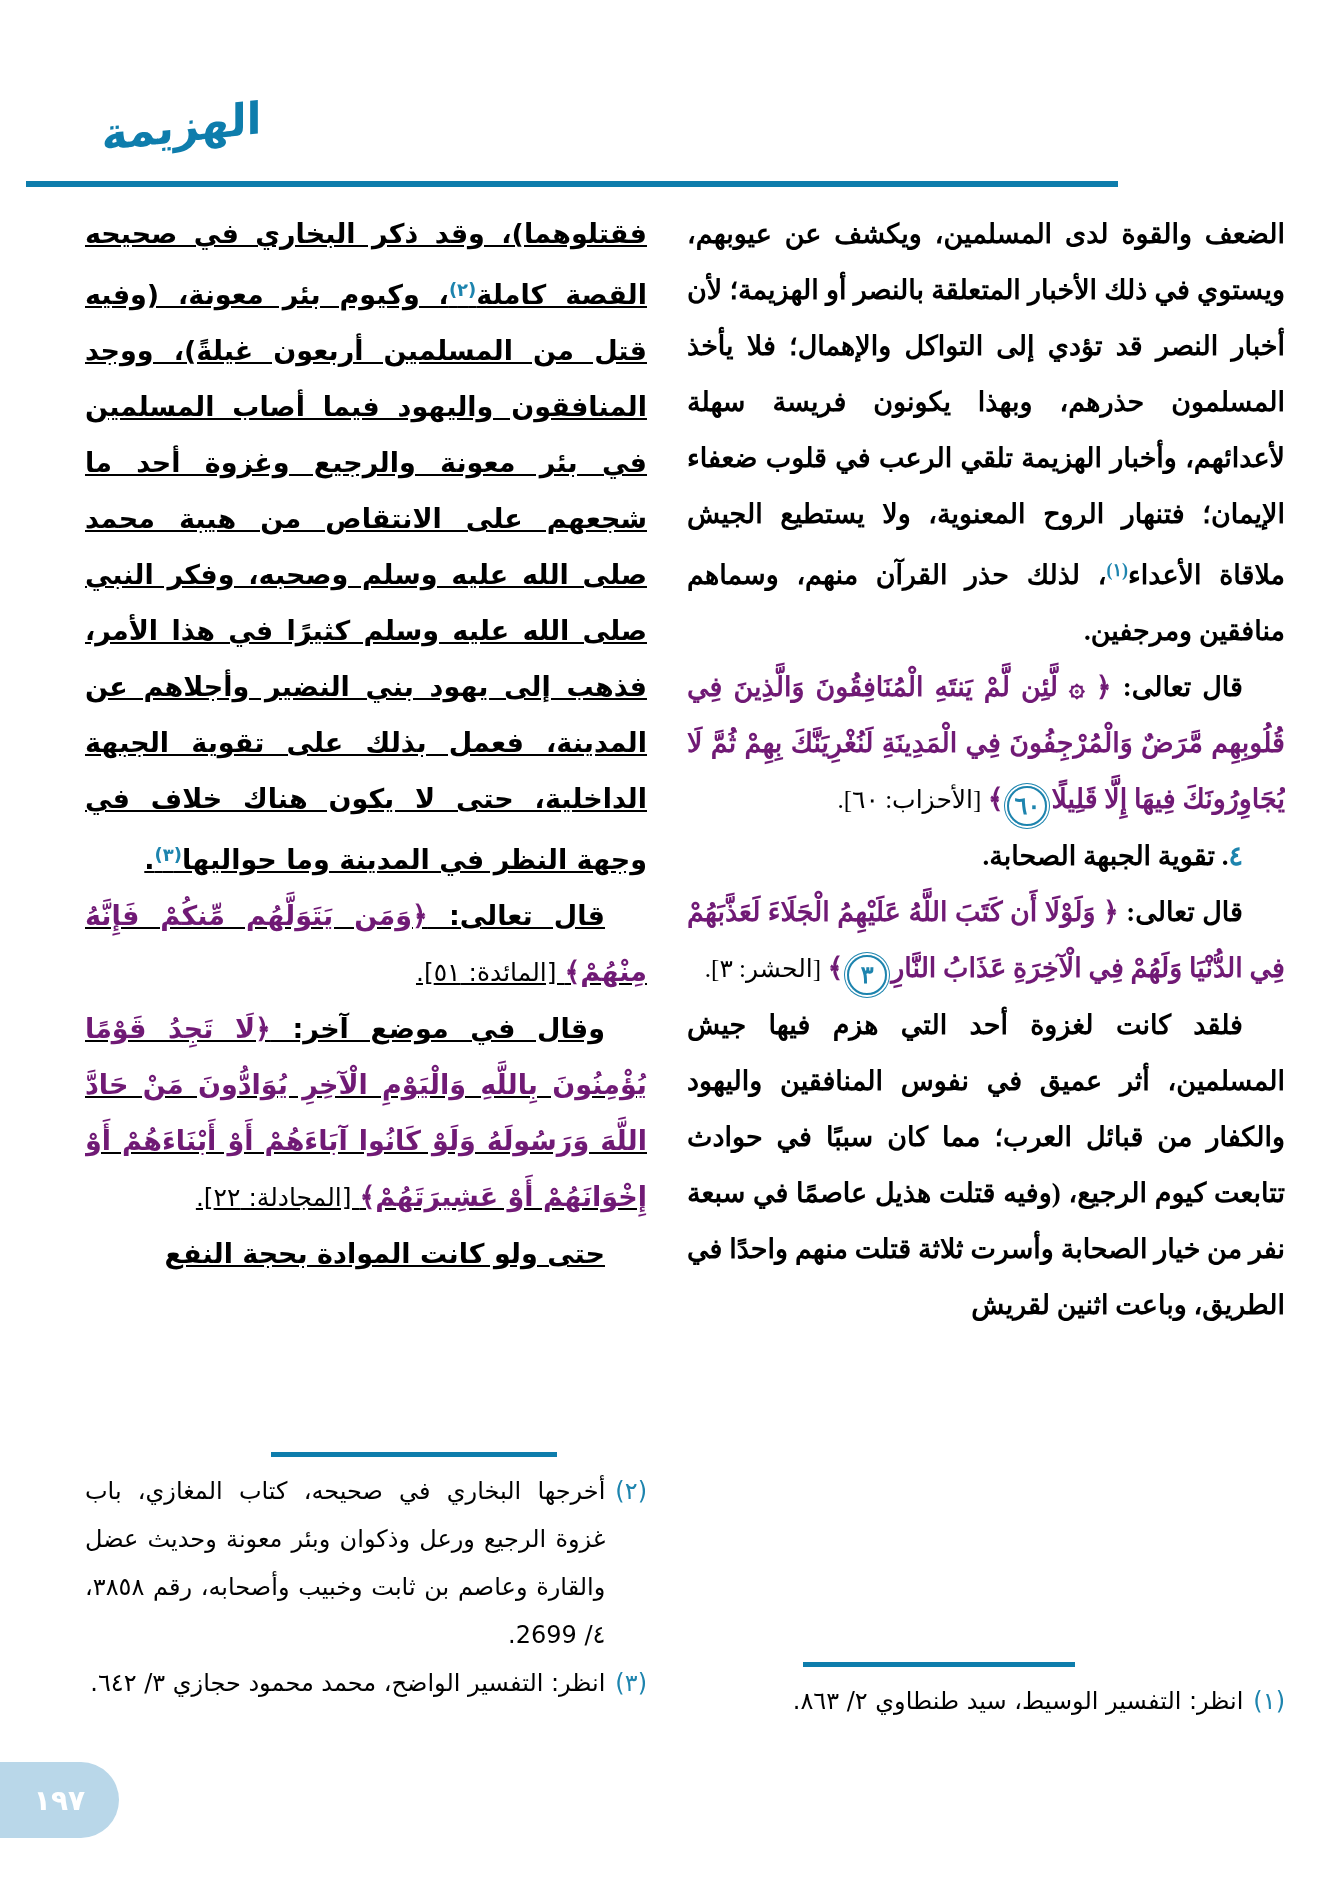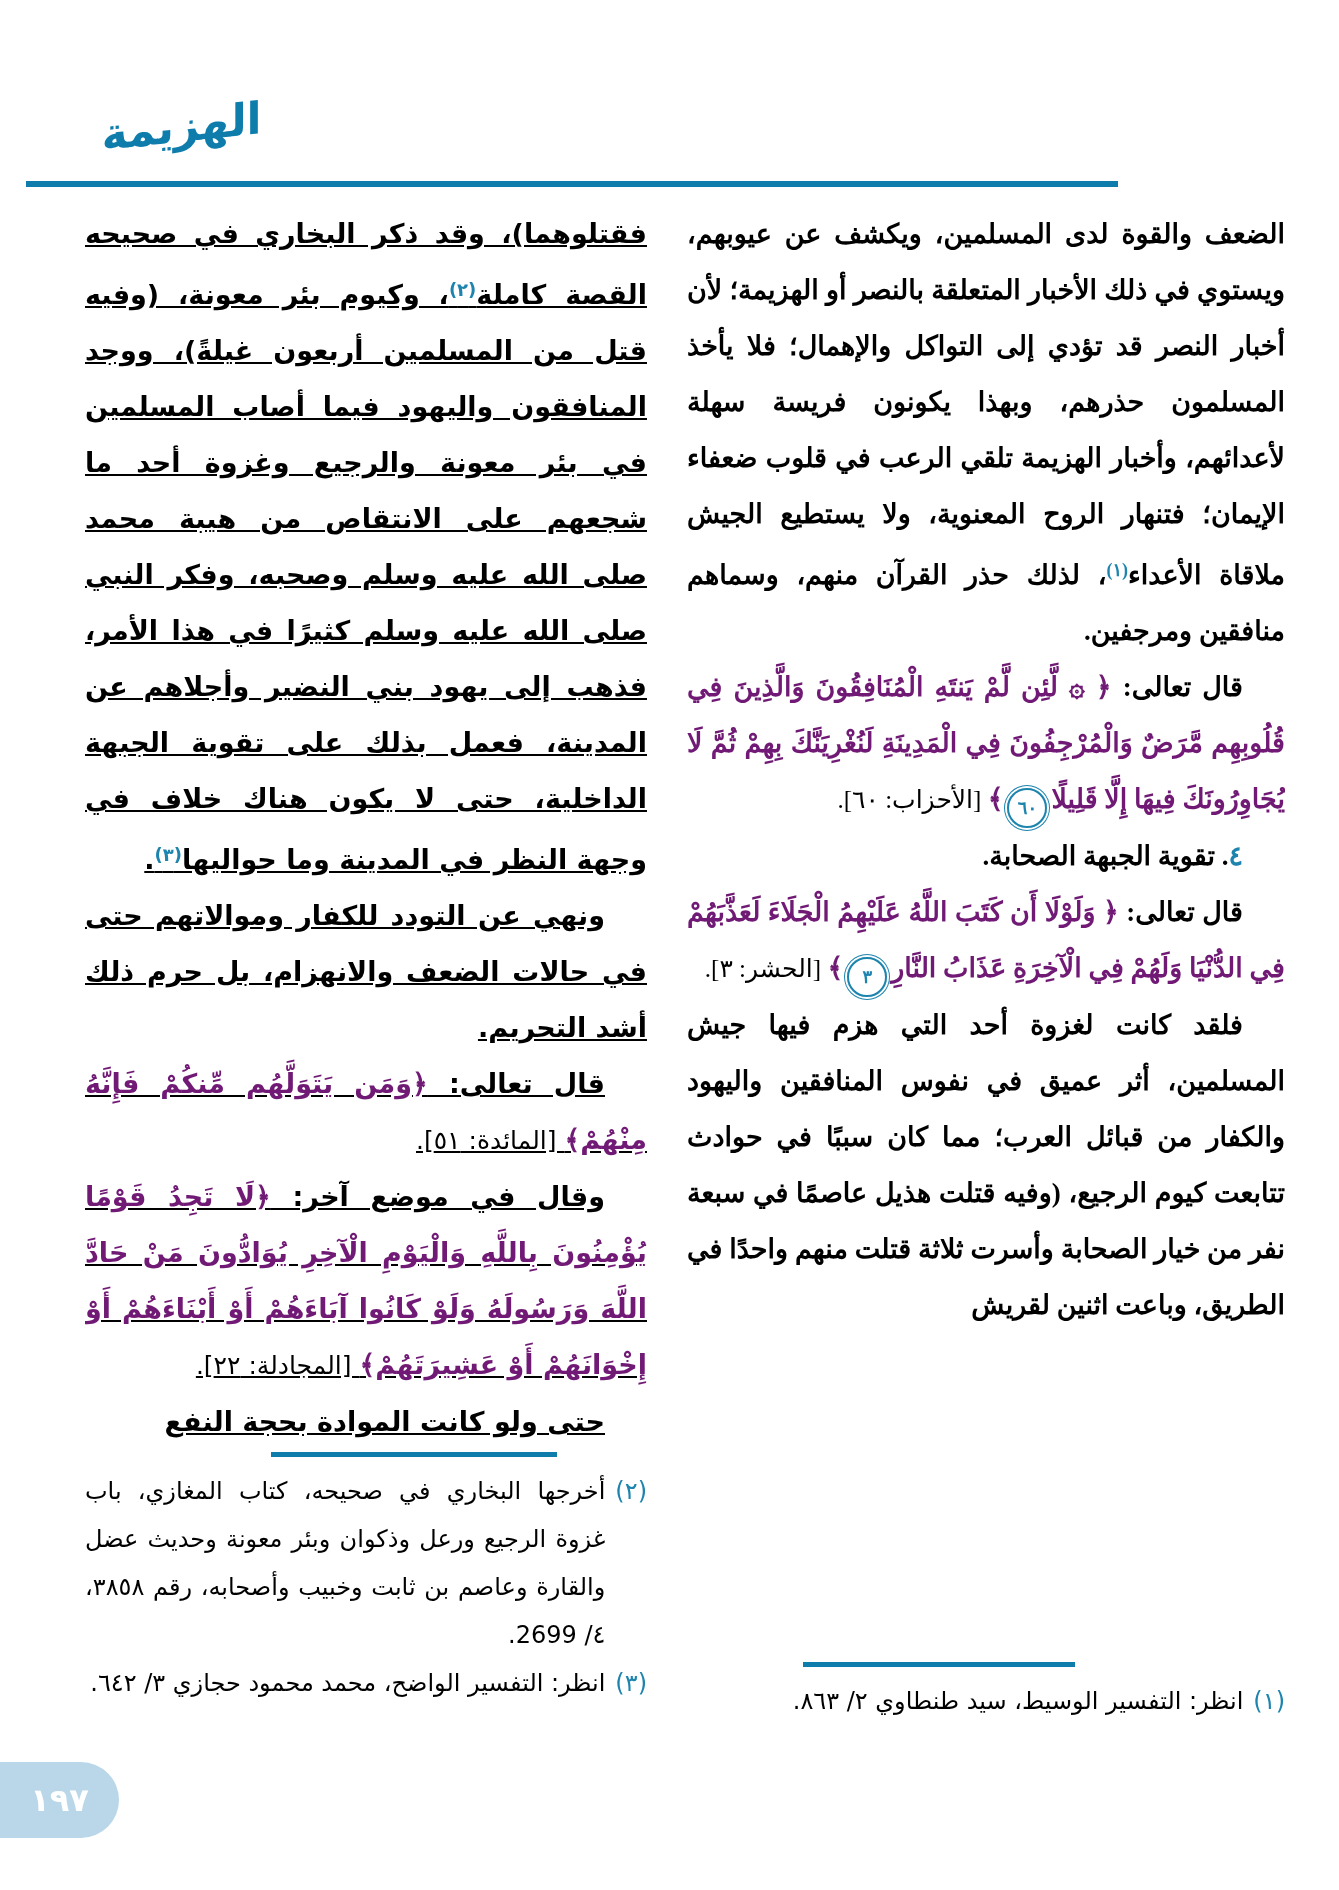--- a/index.html
+++ b/index.html
@@ -34,40 +34,40 @@
   .ref { font-weight:normal; font-size:25px; }
   .sup {
     color:#1d84ae; font-size:18px; font-weight:bold;
     vertical-align:8px; letter-spacing:-1px;
   }
   .heading-num { color:#1d84ae; }
   .ayah-num {
     display:inline-flex; align-items:center; justify-content:center;
     width:36px; height:36px; margin:0 4px; border:2px solid #1d84ae;
     border-radius:50%; box-shadow:0 0 0 2px #fff, 0 0 0 3px #1d84ae;
-    color:#1d84ae; font-size:18px; font-weight:bold; vertical-align:-6px;
+    color:#1d84ae; font-size:24px; font-weight:bold; vertical-align:-6px;
     text-indent:0; line-height:1;
   }
   .footnotes {
     position:absolute; font-size:24px; font-weight:normal;
     line-height:48px; text-align:justify; direction:rtl;
   }
   .fn-right { top:1662px; right:54px; width:598px; }
   .fn-left  { top:1452px; left:85px;  width:562px; }
   .fn-sep { height:5px; background:#0e7dac; margin-bottom:10px; }
   .fn-right .fn-sep { width:272px; margin-right:210px; }
   .fn-left  .fn-sep { width:286px; margin-right:90px; }
   .fn-row { display:flex; gap:10px; }
   .fn-num { color:#1d84ae; white-space:nowrap; flex:0 0 auto; }
   .fn-text { flex:1 1 auto; text-align:justify; }
   .page-pill {
     position:absolute; left:0; top:1762px; width:119px; height:76px;
     background:#b9d7e9; border-radius:0 38px 38px 0;
     display:flex; align-items:center; justify-content:center;
-    color:#ffffff; font-size:32px; font-weight:bold;
+    color:#ffffff; font-size:28px; font-weight:bold;
   }
   .website {
     position:absolute; left:157px; top:1764px; direction:ltr;
     color:#1285ae; font-size:34px; font-weight:bold; letter-spacing:0.5px;
   }
 </style>
 </head>
 <body>
 
 <div class="page">
@@ -85,21 +85,20 @@
       <p class="indent"><span class="heading-num">٤</span><span>. تقوية الجبهة الصحابة.</span></p>
 
       <p class="indent"><span>قال تعالى: </span><span class="quran">﴿ وَلَوْلَا أَن كَتَبَ اللَّهُ عَلَيْهِمُ الْجَلَاءَ لَعَذَّبَهُمْ فِي الدُّنْيَا وَلَهُمْ فِي الْآخِرَةِ عَذَابُ النَّارِ</span><span class="ayah-num">٣</span><span class="quran">﴾</span><span class="ref"> [الحشر: ٣].</span></p>
 
       <p class="indent">فلقد كانت لغزوة أحد التي هزم فيها جيش المسلمين، أثر عميق في نفوس المنافقين واليهود والكفار من قبائل العرب؛ مما كان سببًا في حوادث تتابعت كيوم الرجيع، (وفيه قتلت هذيل عاصمًا في سبعة نفر من خيار الصحابة وأسرت ثلاثة قتلت منهم واحدًا في الطريق، وباعت اثنين لقريش</p>
     </div>
 
     <div class="col col-left">
       <p><span>فقتلوهما)، وقد ذكر البخاري في صحيحه القصة كاملة</span><span class="sup">(٢)</span><span>، وكيوم بئر معونة، (وفيه قتل من المسلمين أربعون غيلةً)، ووجد المنافقون واليهود فيما أصاب المسلمين في بئر معونة والرجيع وغزوة أحد ما شجعهم على الانتقاص من هيبة محمد صلى الله عليه وسلم وصحبه، وفكر النبي صلى الله عليه وسلم كثيرًا في هذا الأمر، فذهب إلى يهود بني النضير وأجلاهم عن المدينة، فعمل بذلك على تقوية الجبهة الداخلية، حتى لا يكون هناك خلاف في وجهة النظر في المدينة وما حواليها</span><span class="sup">(٣)</span><span>.</span></p>
 
-      <p class="indent">ونهي عن التودد للكفار وموالاتهم حتى في حالات الضعف والانهزام، بل حرم ذلك أشد التحريم.</p>
 
       <p class="indent"><span>قال تعالى: </span><span class="quran">﴿وَمَن يَتَوَلَّهُم مِّنكُمْ فَإِنَّهُ مِنْهُمْ﴾</span><span class="ref"> [المائدة: ٥١].</span></p>
 
       <p class="indent"><span>وقال في موضع آخر: </span><span class="quran">﴿لَا تَجِدُ قَوْمًا يُؤْمِنُونَ بِاللَّهِ وَالْيَوْمِ الْآخِرِ يُوَادُّونَ مَنْ حَادَّ اللَّهَ وَرَسُولَهُ وَلَوْ كَانُوا آبَاءَهُمْ أَوْ أَبْنَاءَهُمْ أَوْ إِخْوَانَهُمْ أَوْ عَشِيرَتَهُمْ﴾</span><span class="ref"> [المجادلة: ٢٢].</span></p>
 
       <p class="indent">حتى ولو كانت الموادة بحجة النفع</p>
     </div>
   </div>
 
   <div class="footnotes fn-right">

